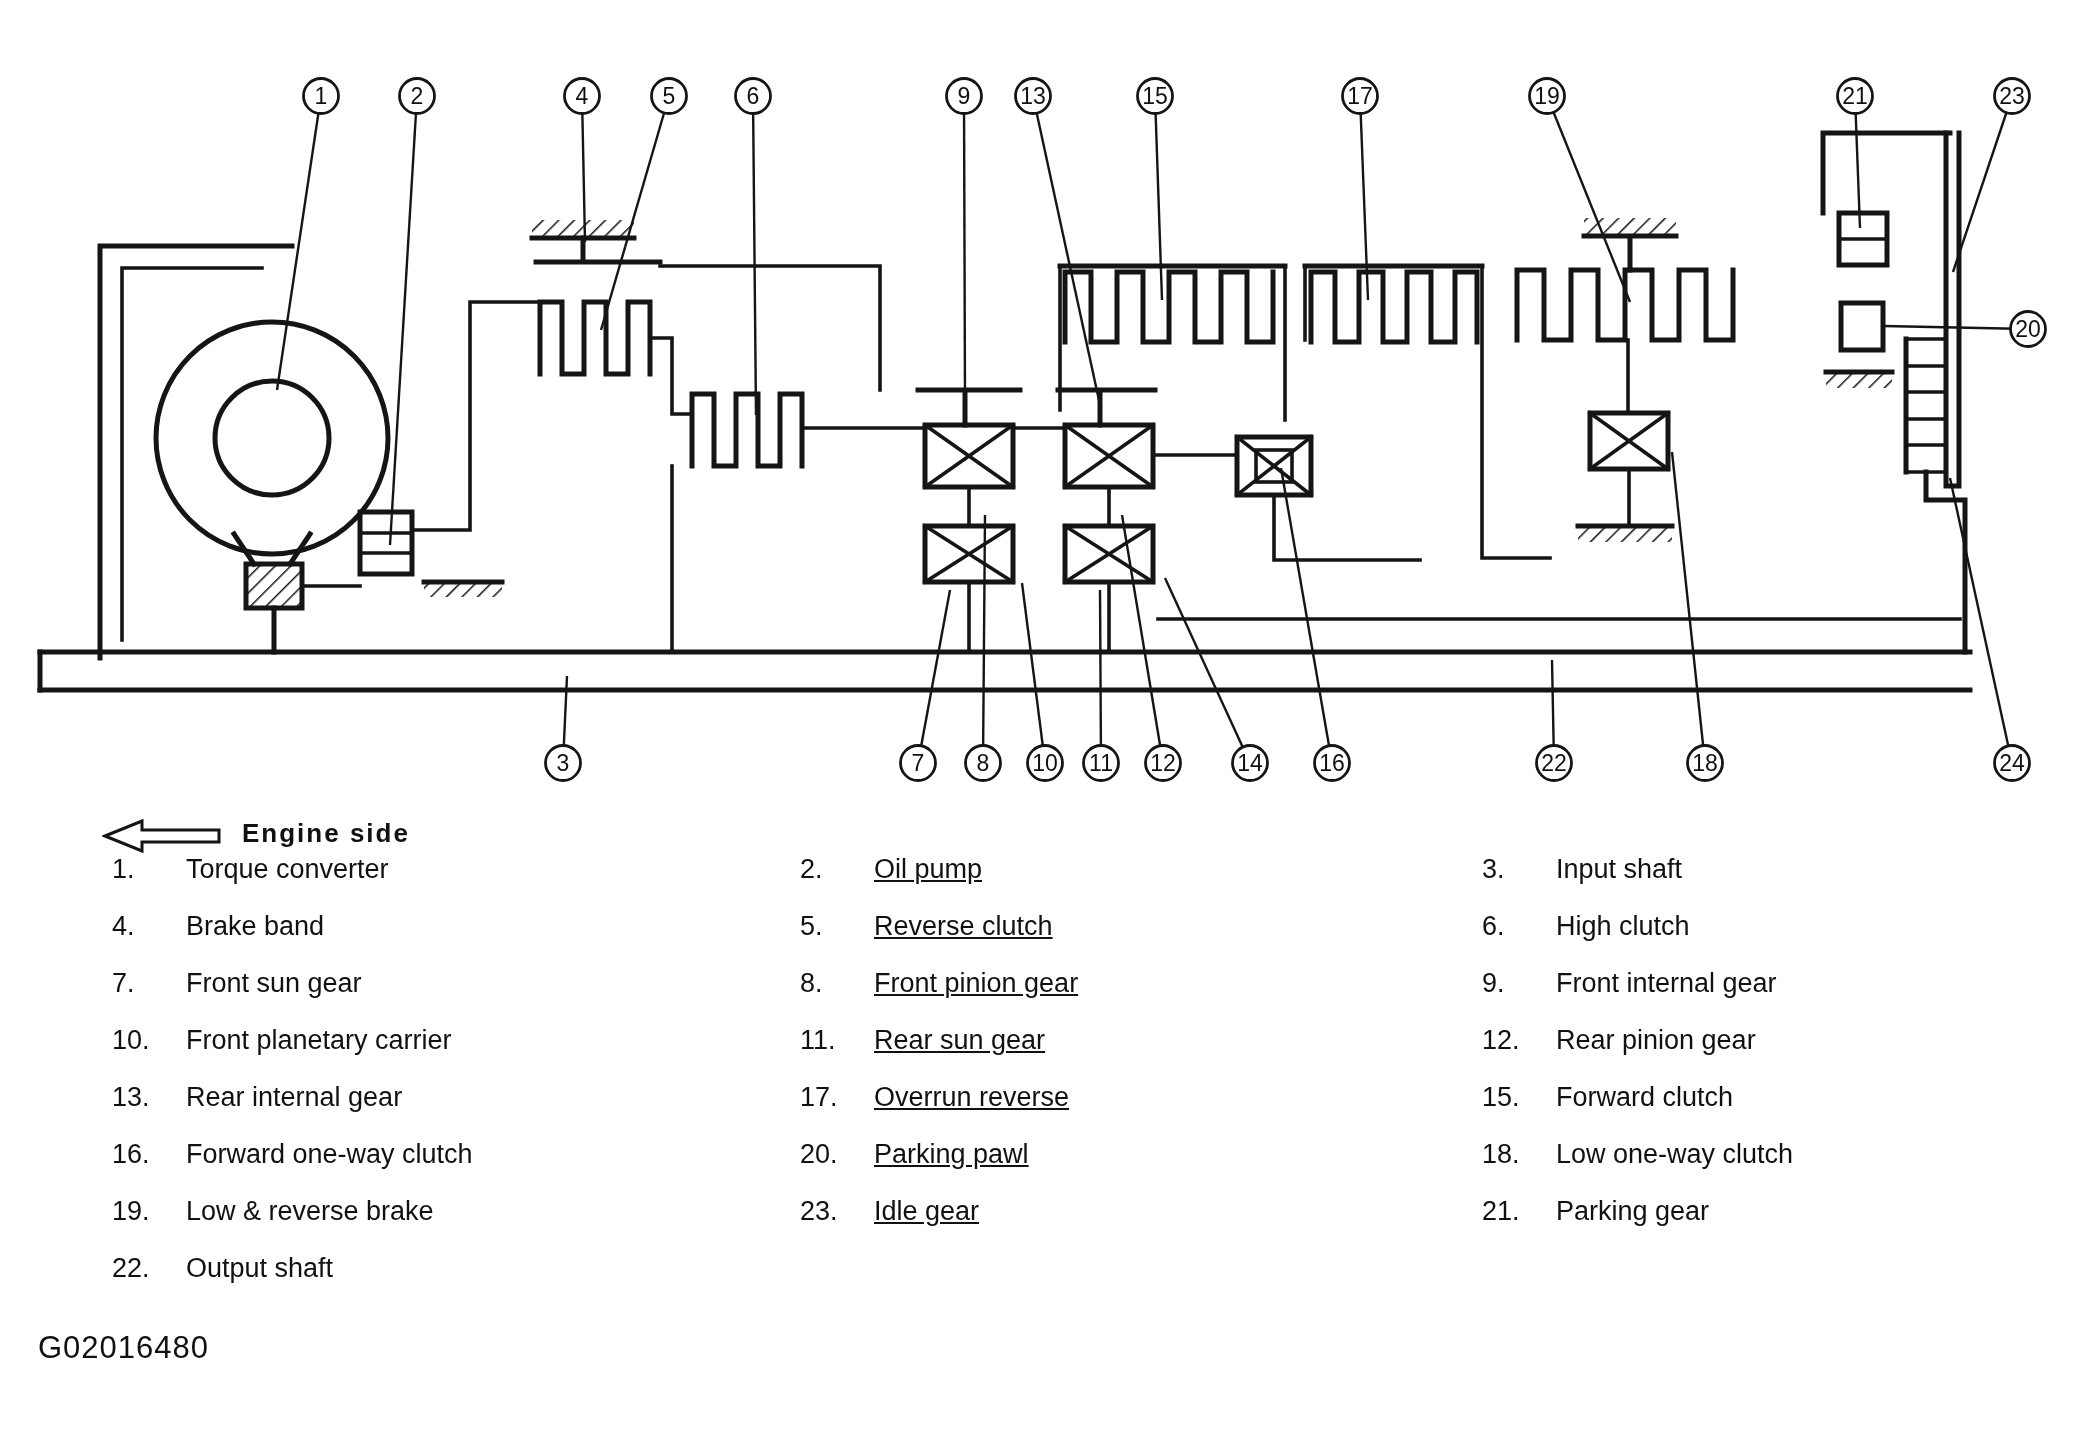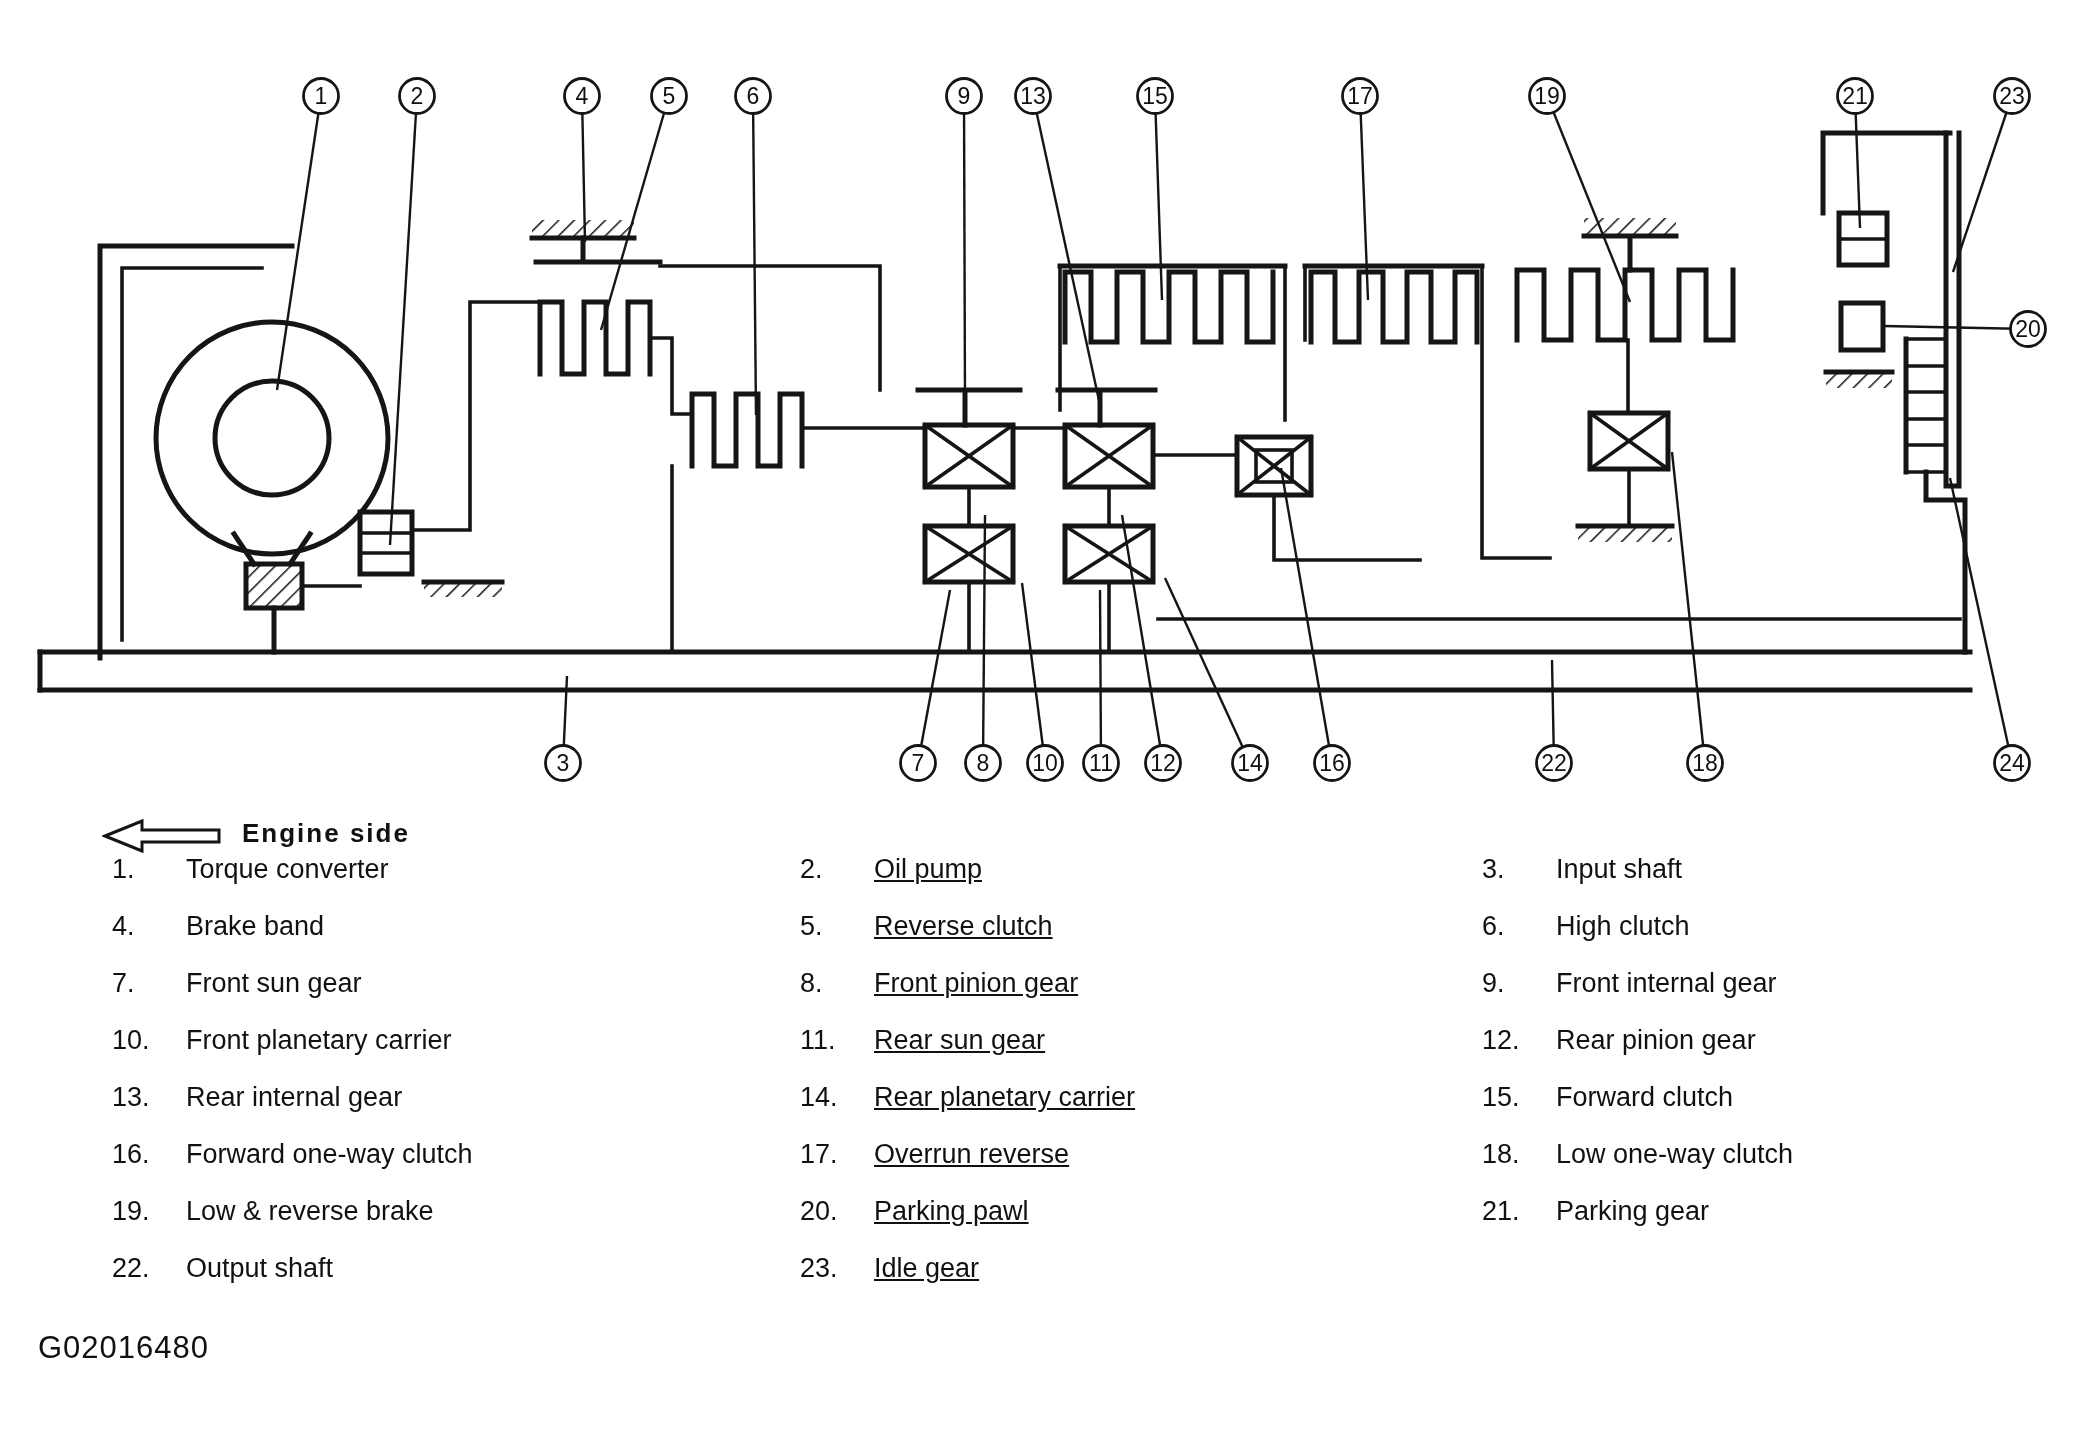--- a/index.html
+++ b/index.html
@@ -360,21 +360,20 @@
         <div class="legend-item"><span class="legend-num">13.</span><span class="legend-label">Rear internal gear</span></div>
         <div class="legend-item"><span class="legend-num">16.</span><span class="legend-label">Forward one-way clutch</span></div>
         <div class="legend-item"><span class="legend-num">19.</span><span class="legend-label">Low &amp; reverse brake</span></div>
         <div class="legend-item"><span class="legend-num">22.</span><span class="legend-label">Output shaft</span></div>
       </div>
       <div class="legend-col legend-col-2">
         <div class="legend-item"><span class="legend-num">2.</span><span class="legend-label">Oil pump</span></div>
         <div class="legend-item"><span class="legend-num">5.</span><span class="legend-label">Reverse clutch</span></div>
         <div class="legend-item"><span class="legend-num">8.</span><span class="legend-label">Front pinion gear</span></div>
         <div class="legend-item"><span class="legend-num">11.</span><span class="legend-label">Rear sun gear</span></div>
-        <div class="legend-item"><span class="legend-num">14.</span><span class="legend-label">Rear planetary carrier</span></div>
         <div class="legend-item"><span class="legend-num">17.</span><span class="legend-label">Overrun reverse</span></div>
         <div class="legend-item"><span class="legend-num">20.</span><span class="legend-label">Parking pawl</span></div>
         <div class="legend-item"><span class="legend-num">23.</span><span class="legend-label">Idle gear</span></div>
       </div>
       <div class="legend-col legend-col-3">
         <div class="legend-item"><span class="legend-num">3.</span><span class="legend-label">Input shaft</span></div>
         <div class="legend-item"><span class="legend-num">6.</span><span class="legend-label">High clutch</span></div>
         <div class="legend-item"><span class="legend-num">9.</span><span class="legend-label">Front internal gear</span></div>
         <div class="legend-item"><span class="legend-num">12.</span><span class="legend-label">Rear pinion gear</span></div>
         <div class="legend-item"><span class="legend-num">15.</span><span class="legend-label">Forward clutch</span></div>

